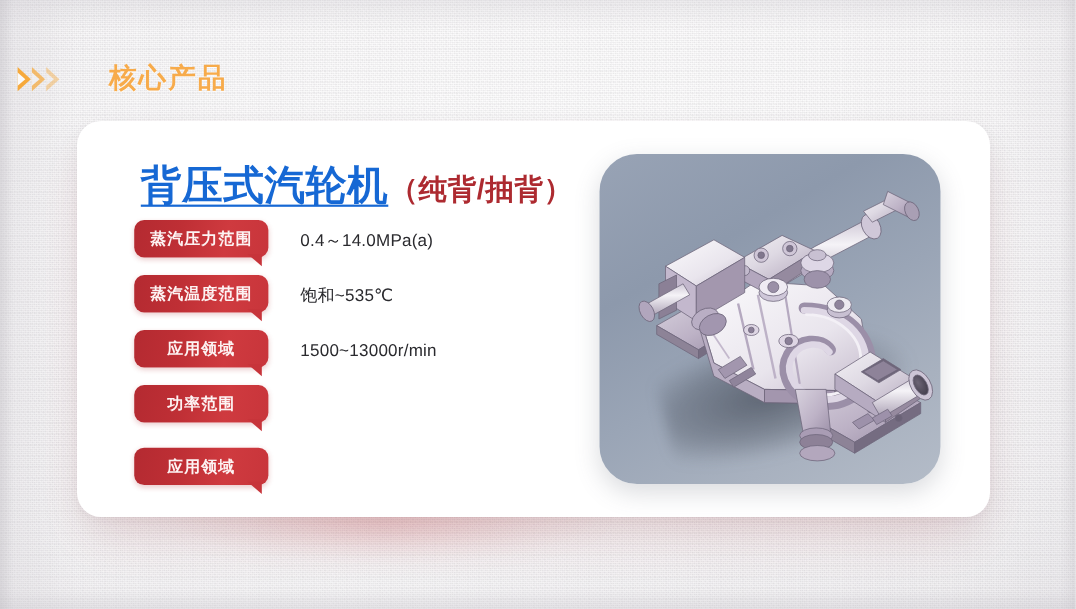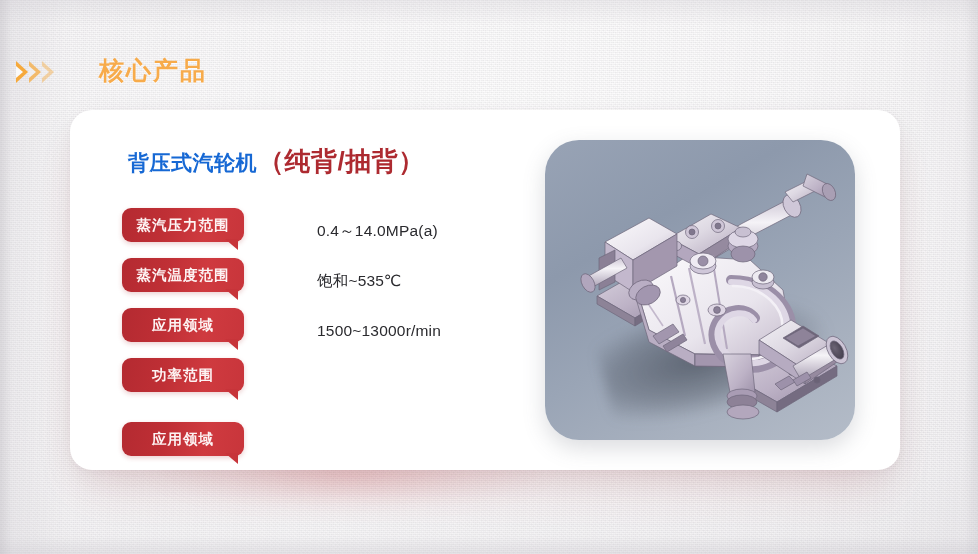--- a/index.html
+++ b/index.html
@@ -129,23 +129,24 @@
   .product-title {
     position: absolute;
     left: 128px;
     top: 144px;
     display: flex;
     align-items: baseline;
     z-index: 6;
     white-space: nowrap;
   }
   .pt-main {
-    font-size: 21px;
+    font-size: 37px;
     font-weight: bold;
     color: #1668d4;
+    text-decoration: underline;
     text-underline-offset: 5px;
     text-decoration-thickness: 2px;
     letter-spacing: .5px;
   }
   .pt-sub {
     font-size: 26px;
     font-weight: bold;
     color: #ad2a30;
     letter-spacing: .5px;
     margin-left: 1px;
@@ -155,23 +156,22 @@
   .specs {
     position: absolute;
     left: 122px;
     top: 192px;
     width: 420px;
     z-index: 6;
   }
   .spec-row {
     position: relative;
     display: flex;
-    align-items: flex-end;
+    align-items: center;
     height: 50px;
-    gap: 44px;
   }
   .badge {
     position: relative;
     width: 122px;
     min-width: 122px;
     height: 34px;
     border-radius: 9px;
     background: linear-gradient(100deg, #b42a31 0%, #bf2f35 35%, #cf3a3f 68%, #c8353b 100%);
     color: #fdf3f3;
     font-size: 14.5px;

